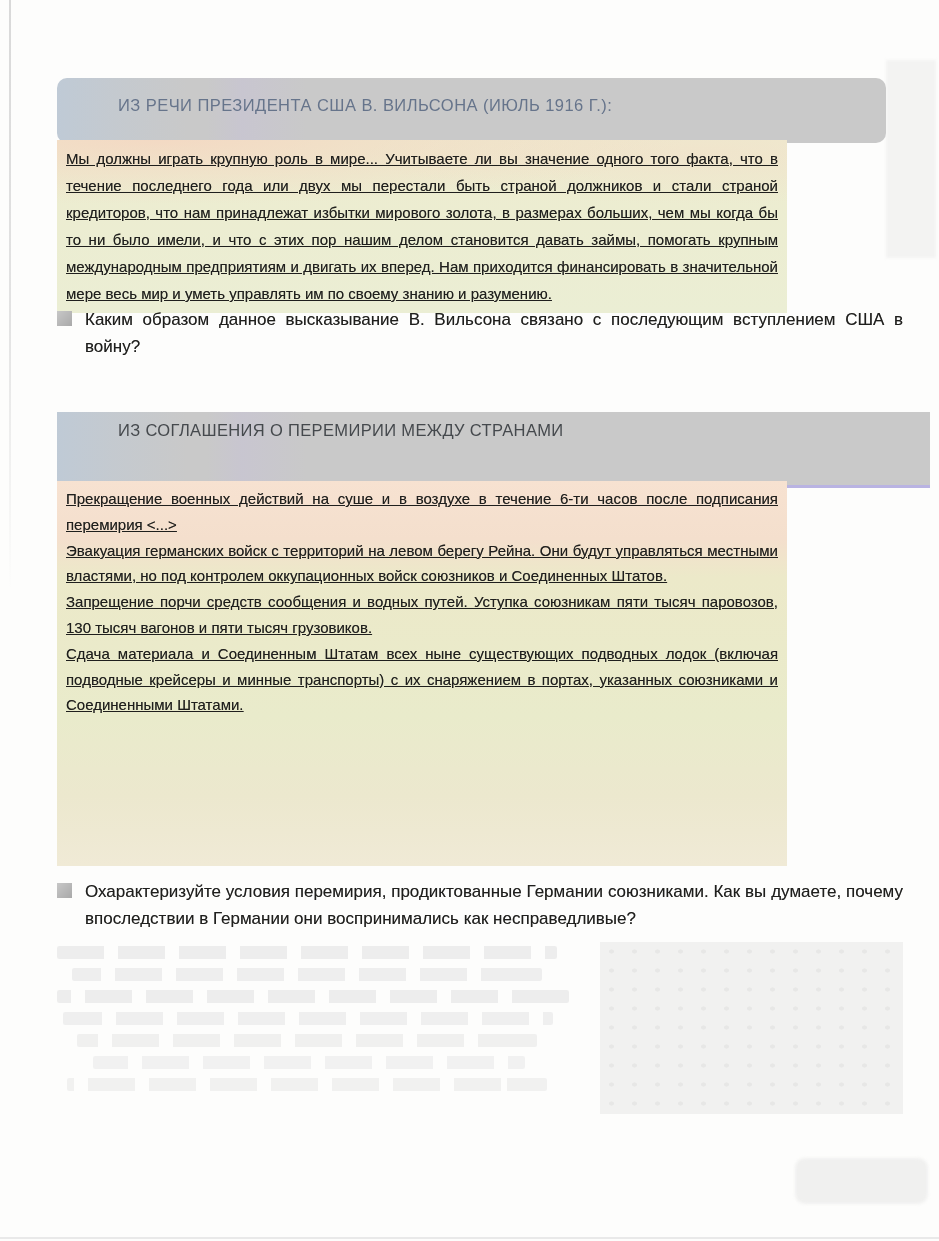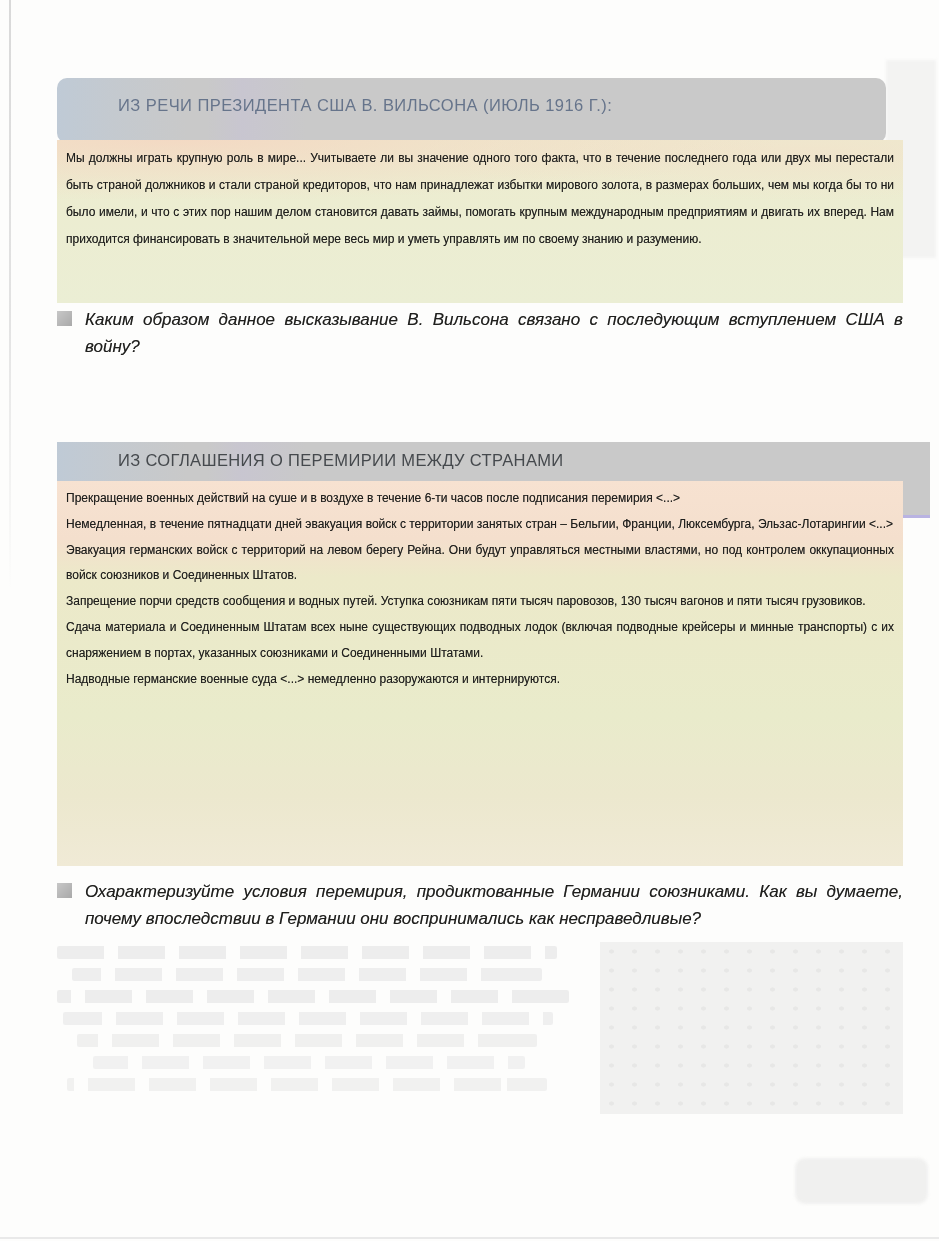--- a/index.html
+++ b/index.html
@@ -32,56 +32,57 @@
       linear-gradient(90deg,rgba(0,0,0,0) 150px,rgba(198,190,224,.30) 185px,rgba(0,0,0,0) 250px);
     box-sizing:border-box;
   }
   .hdr1{top:78px;width:829px;height:65px;border-radius:10px;}
   .hdr1 .hdr-title{
     line-height:55px;padding-left:61px;
     font-size:16.5px;letter-spacing:.45px;color:#66748b;
     white-space:nowrap;
   }
   .hdr2{
-    top:442px;width:873px;height:76px;
+    top:412px;width:873px;height:76px;
     border-bottom:3px solid #b9b3e2;
     padding:6px 0 0 61px;
   }
   .hdr2 .hdr-line{
     font-size:16.5px;line-height:25px;letter-spacing:.35px;color:#45494d;
     white-space:nowrap;
   }
   
   .excerpt{
-    position:absolute;left:57px;width:846px;
+    position:absolute;left:57px;width:730px;
     box-sizing:border-box;
     padding:5px 9px 6px 9px;
-    font-size:12px;
+    font-size:15px;
     text-align:justify;text-align-last:left;
     text-shadow:0 0 .4px rgba(20,20,20,.55);
+    text-decoration:underline;
   }
   .excerpt p{margin:0;}
   .excerpt1{
     top:140px;min-height:163px;line-height:27px;
     background-color:#ecefd6;
     background-image:
       radial-gradient(120% 62% at 14% 0%,rgba(248,202,186,.55),rgba(248,202,186,0) 60%),
       radial-gradient(70% 45% at 88% 8%,rgba(247,214,198,.35),rgba(247,214,198,0) 65%),
       linear-gradient(180deg,#edeccf 0%,#ebeed4 100%);
   }
   .excerpt2{
     top:481px;min-height:385px;line-height:25.8px;
     background-image:linear-gradient(180deg,
       #f7e2d1 0px,#f4dfcd 58px,#ece9c9 96px,#e9ebcb 235px,
       #ece8ce 315px,#f0ead6 100%);
   }
   
   .question{
     position:absolute;left:57px;width:846px;
-    display:flex;align-items:flex-start;gap:13px;font-style:italic;
+    display:flex;align-items:flex-start;gap:13px;
   }
   .q1{top:306px;}
   .q2{top:878px;}
   .q-bullet{
     flex:0 0 auto;width:15px;height:15px;margin-top:5px;
     background:linear-gradient(135deg,#c7c7c7,#a9a9a9);
   }
   .q-text{
     flex:1 1 auto;font-size:17px;line-height:27px;
     text-align:justify;text-align-last:left;
@@ -127,25 +128,23 @@
     <div class="q-bullet"></div>
     <div class="q-text">Каким образом данное высказывание В. Вильсона связано с последующим вступлением США в войну?</div>
   </div>
 
   <div class="hdr hdr2">
     <div class="hdr-line">ИЗ СОГЛАШЕНИЯ О ПЕРЕМИРИИ МЕЖДУ СТРАНАМИ</div>
   </div>
 
   <div class="excerpt excerpt2">
     <p>Прекращение военных действий на суше и в воздухе в течение 6-ти часов после подписания перемирия &lt;...&gt;</p>
-    <p>Немедленная, в течение пятнадцати дней эвакуация войск с территории занятых стран – Бельгии, Франции, Люксембурга, Эльзас-Лотарингии &lt;...&gt;</p>
     <p>Эвакуация германских войск с территорий на левом берегу Рейна. Они будут управляться местными властями, но под контролем оккупационных войск союзников и Соединенных Штатов.</p>
     <p>Запрещение порчи средств сообщения и водных путей. Уступка союзникам пяти тысяч паровозов, 130 тысяч вагонов и пяти тысяч грузовиков.</p>
     <p>Сдача материала и Соединенным Штатам всех ныне существующих подводных лодок (включая подводные крейсеры и минные транспорты) с их снаряжением в портах, указанных союзниками и Соединенными Штатами.</p>
-    <p>Надводные германские военные суда &lt;...&gt; немедленно разоружаются и интернируются.</p>
   </div>
 
   <div class="question q2">
     <div class="q-bullet"></div>
     <div class="q-text">Охарактеризуйте условия перемирия, продиктованные Германии союзниками. Как вы думаете, почему впоследствии в Германии они воспринимались как несправедливые?</div>
   </div>
 
   <div class="ghost-left">
     <div class="ghost-row" style="width:500px;opacity:.95;background-position:0 0;"></div>
     <div class="ghost-row" style="width:470px;margin-left:15px;opacity:.90;background-position:-18px 0;"></div>

